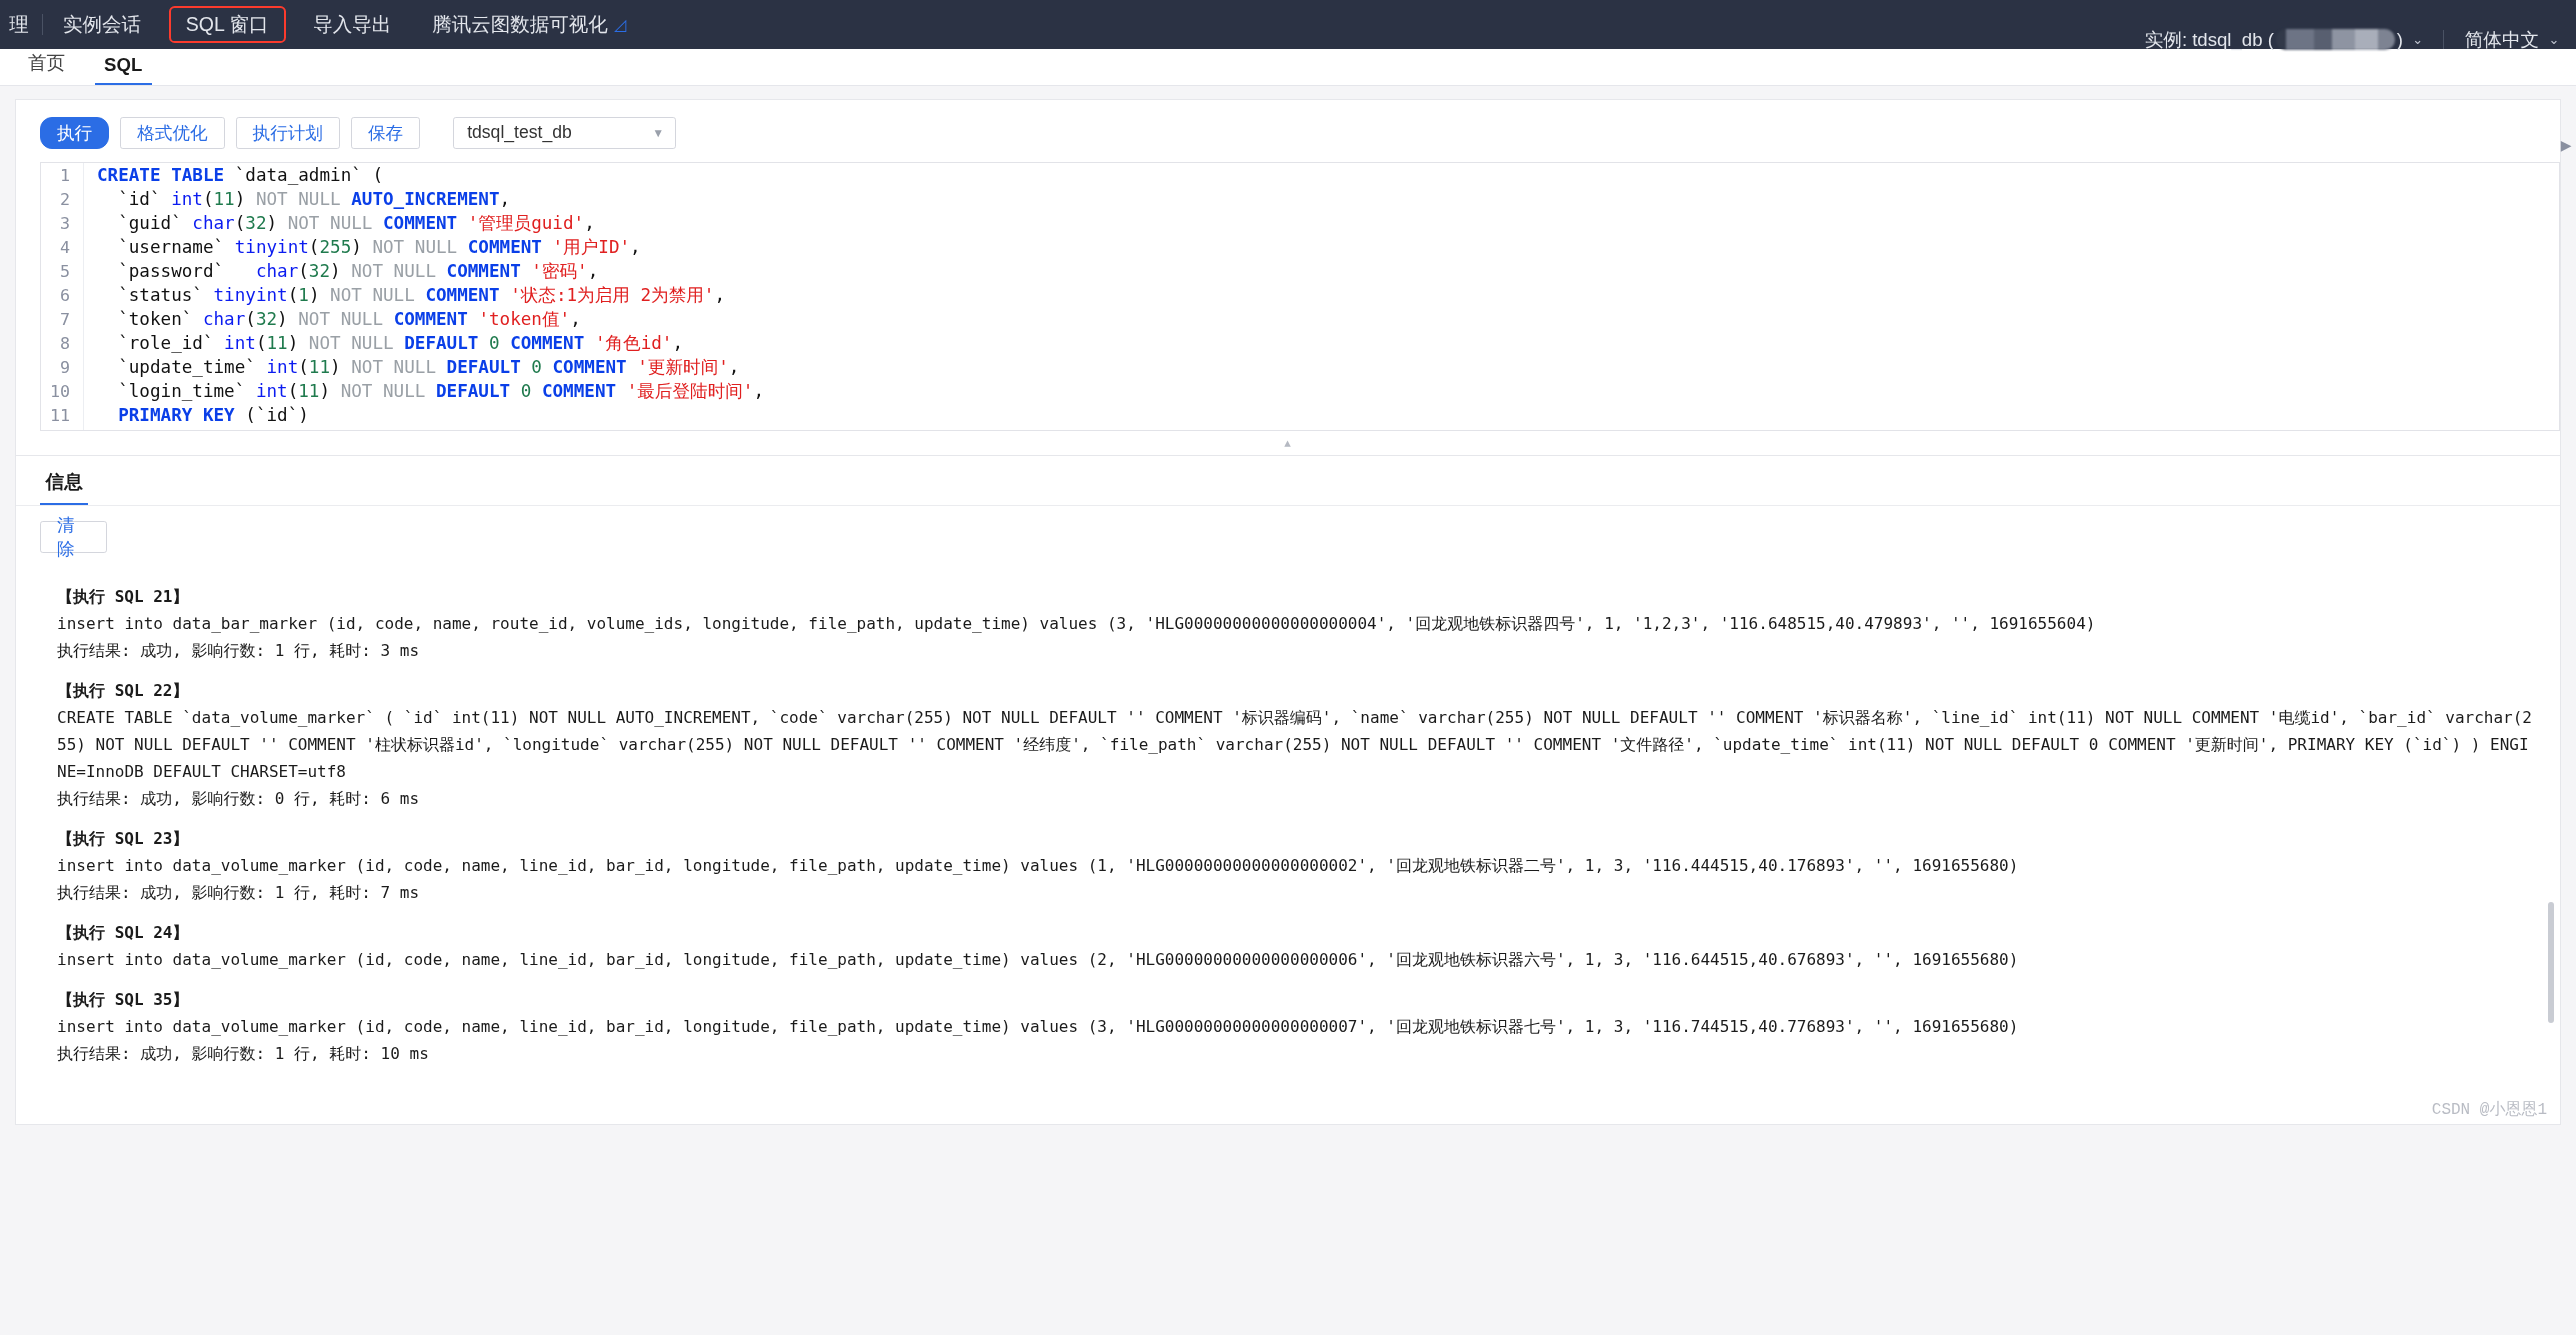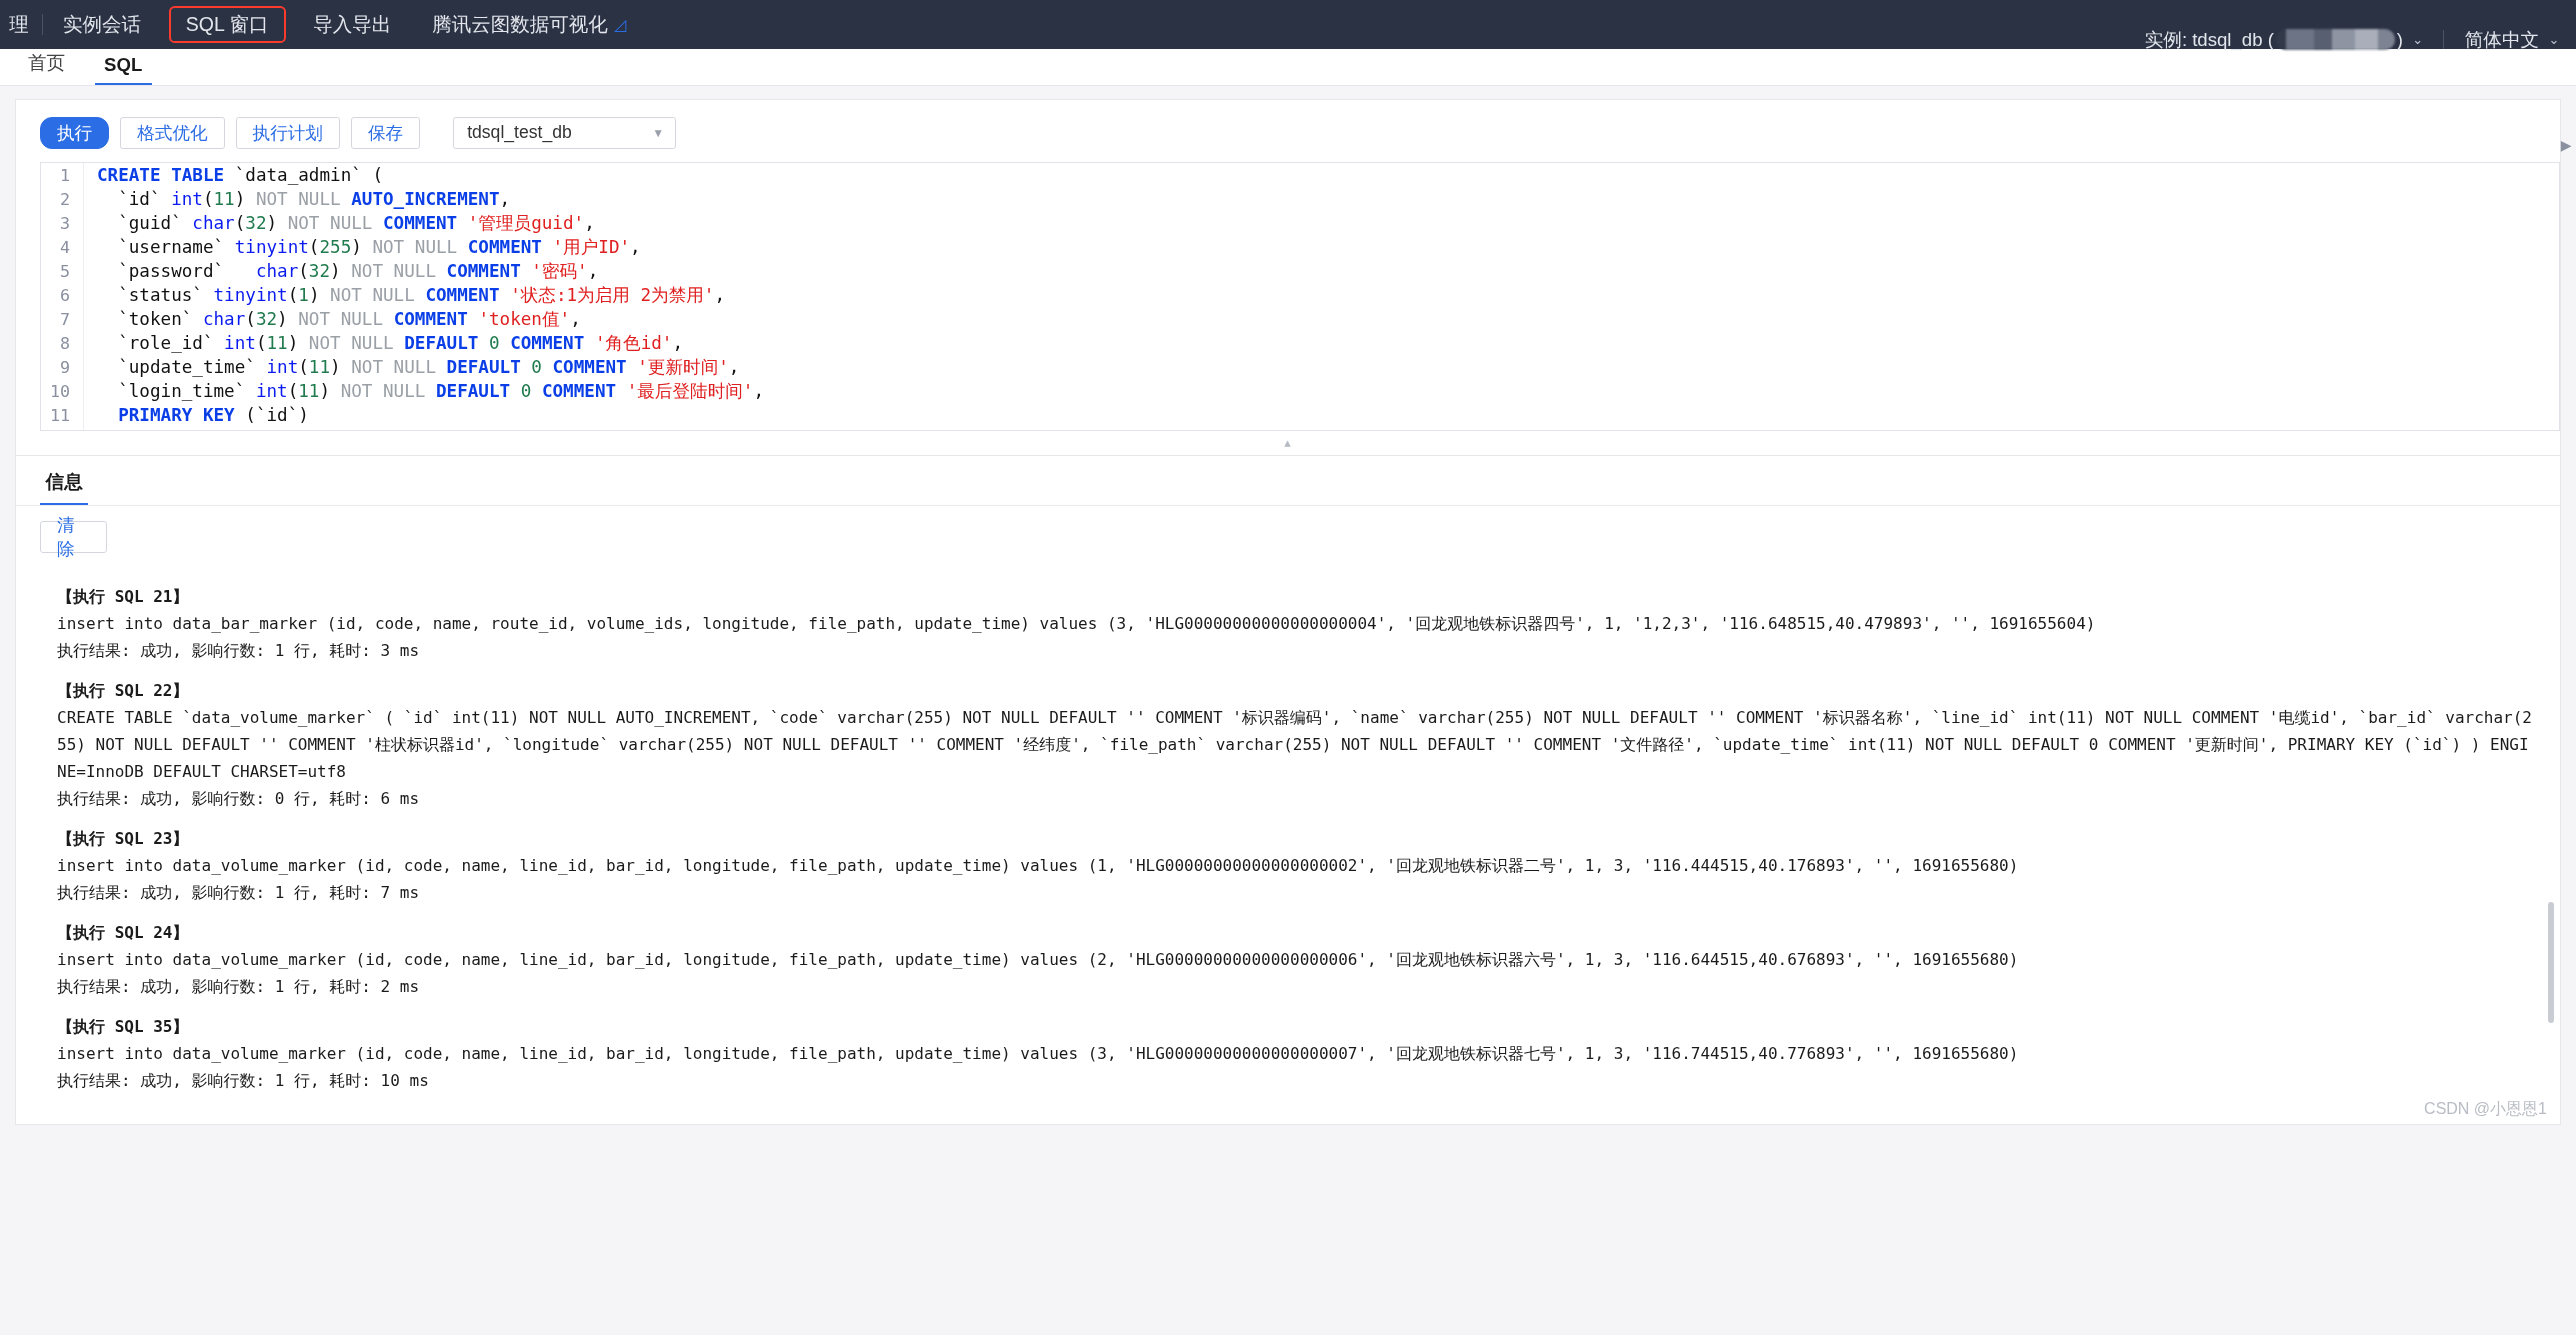--- a/index.html
+++ b/index.html
@@ -139,21 +139,21 @@
   .log-entry { margin-bottom:13px; }
   .log-title { font-weight:bold; font-size:16px; }
   .log-sql { white-space:nowrap; overflow:hidden; text-overflow:clip; }
   .log-sql.wrap { white-space:normal; word-break:break-all; }
   .log-res { }
   .scrollbar {
     position:absolute; right:5.6px; top:446px; width:6.5px; height:121px;
     background:#c9ccd3; border-radius:3.7px;
   }
   .watermark {
-    position:absolute; right:13px; bottom:3.7px; font-size:16px; color:#b9bcc4;
+    position:absolute; right:13px; bottom:3.7px; font-size:16px; color:#b9bcc4;font-family:Liberation Mono, monospace;
   }
 </style>
 </head>
 <body>
 
 <div class="topbar">
   <div class="topbar-left">
     <div class="tb-item tb-first">理</div>
     <div class="tb-sep"></div>
     <div class="tb-item">实例会话</div>
@@ -245,21 +245,20 @@
             <div class="log-res">执行结果: 成功,    影响行数: 0 行,    耗时: 6 ms</div>
           </div>
           <div class="log-entry">
             <div class="log-title">【执行 SQL 23】</div>
             <div class="log-sql">insert into data_volume_marker (id, code, name, line_id, bar_id, longitude, file_path, update_time) values (1, 'HLG00000000000000000002', '回龙观地铁标识器二号', 1, 3, '116.444515,40.176893', '', 1691655680)</div>
             <div class="log-res">执行结果: 成功,    影响行数: 1 行,    耗时: 7 ms</div>
           </div>
           <div class="log-entry">
             <div class="log-title">【执行 SQL 24】</div>
             <div class="log-sql">insert into data_volume_marker (id, code, name, line_id, bar_id, longitude, file_path, update_time) values (2, 'HLG00000000000000000006', '回龙观地铁标识器六号', 1, 3, '116.644515,40.676893', '', 1691655680)</div>
-            <div class="log-res">执行结果: 成功,    影响行数: 1 行,    耗时: 2 ms</div>
           </div>
           <div class="log-entry">
             <div class="log-title">【执行 SQL 35】</div>
             <div class="log-sql">insert into data_volume_marker (id, code, name, line_id, bar_id, longitude, file_path, update_time) values (3, 'HLG00000000000000000007', '回龙观地铁标识器七号', 1, 3, '116.744515,40.776893', '', 1691655680)</div>
             <div class="log-res">执行结果: 成功,    影响行数: 1 行,    耗时: 10 ms</div>
           </div>
         </div>
     </div>
     <div class="scrollbar"></div>
     <div class="watermark">CSDN @小恩恩1</div>

